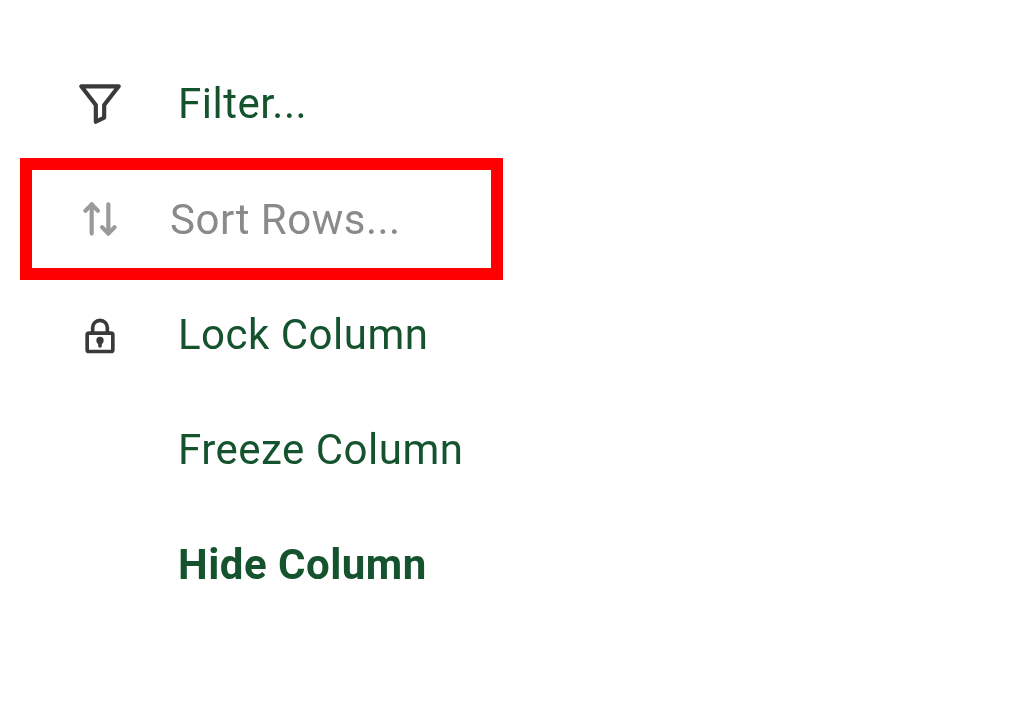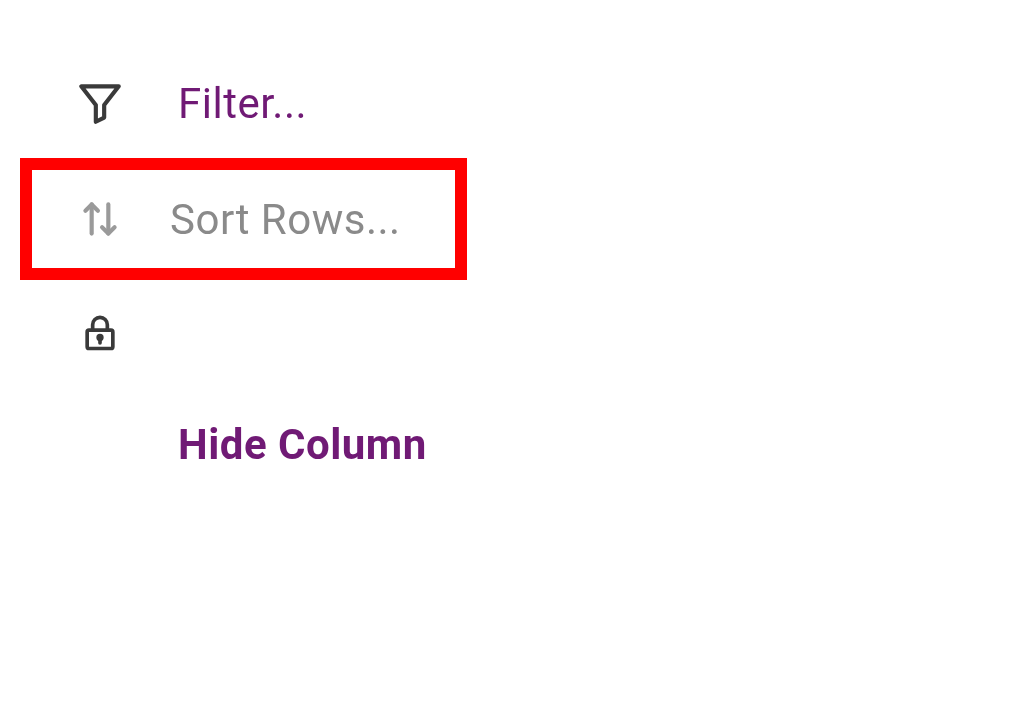--- a/index.html
+++ b/index.html
@@ -37,21 +37,21 @@
       display: flex;
       align-items: center;
       justify-content: center;
       flex-shrink: 0;
     }
     .menu-item.highlighted .icon-wrap {
       width: 60px;
     }
     .menu-item .label {
       font-size: 42px;
-      color: #701a75;
+      color: #14532d;
       margin-left: 48px;
       letter-spacing: 0.5px;
     }
     .menu-item.highlighted .label {
       color: #8a8a8a;
       margin-left: 40px;
     }
     .menu-item.no-icon .icon-wrap {
       width: 60px;
     }
@@ -85,21 +85,26 @@
 
   <div class="menu-item">
     <span class="icon-wrap">
       <svg width="44" height="44" viewBox="0 0 24 24" fill="none" stroke="#3a3a3a" stroke-width="2" stroke-linecap="round" stroke-linejoin="round">
         <rect x="5" y="11" width="14" height="10" rx="1"></rect>
         <path d="M8 11V8a4 4 0 0 1 8 0v3"></path>
         <circle cx="12" cy="15" r="1" fill="#3a3a3a"></circle>
         <path d="M12 16v2"></path>
       </svg>
     </span>
+    <span class="label">Lock Column</span>
   </div>
 
+  <div class="menu-item no-icon" style="margin-top:30px;">
+    <span class="icon-wrap"></span>
+    <span class="label">Freeze Column</span>
+  </div>
 
   <div class="menu-item no-icon" style="margin-top:30px;font-weight:bold;">
     <span class="icon-wrap"></span>
     <span class="label">Hide Column</span>
   </div>
 
 </div>
 
 </body></html>

